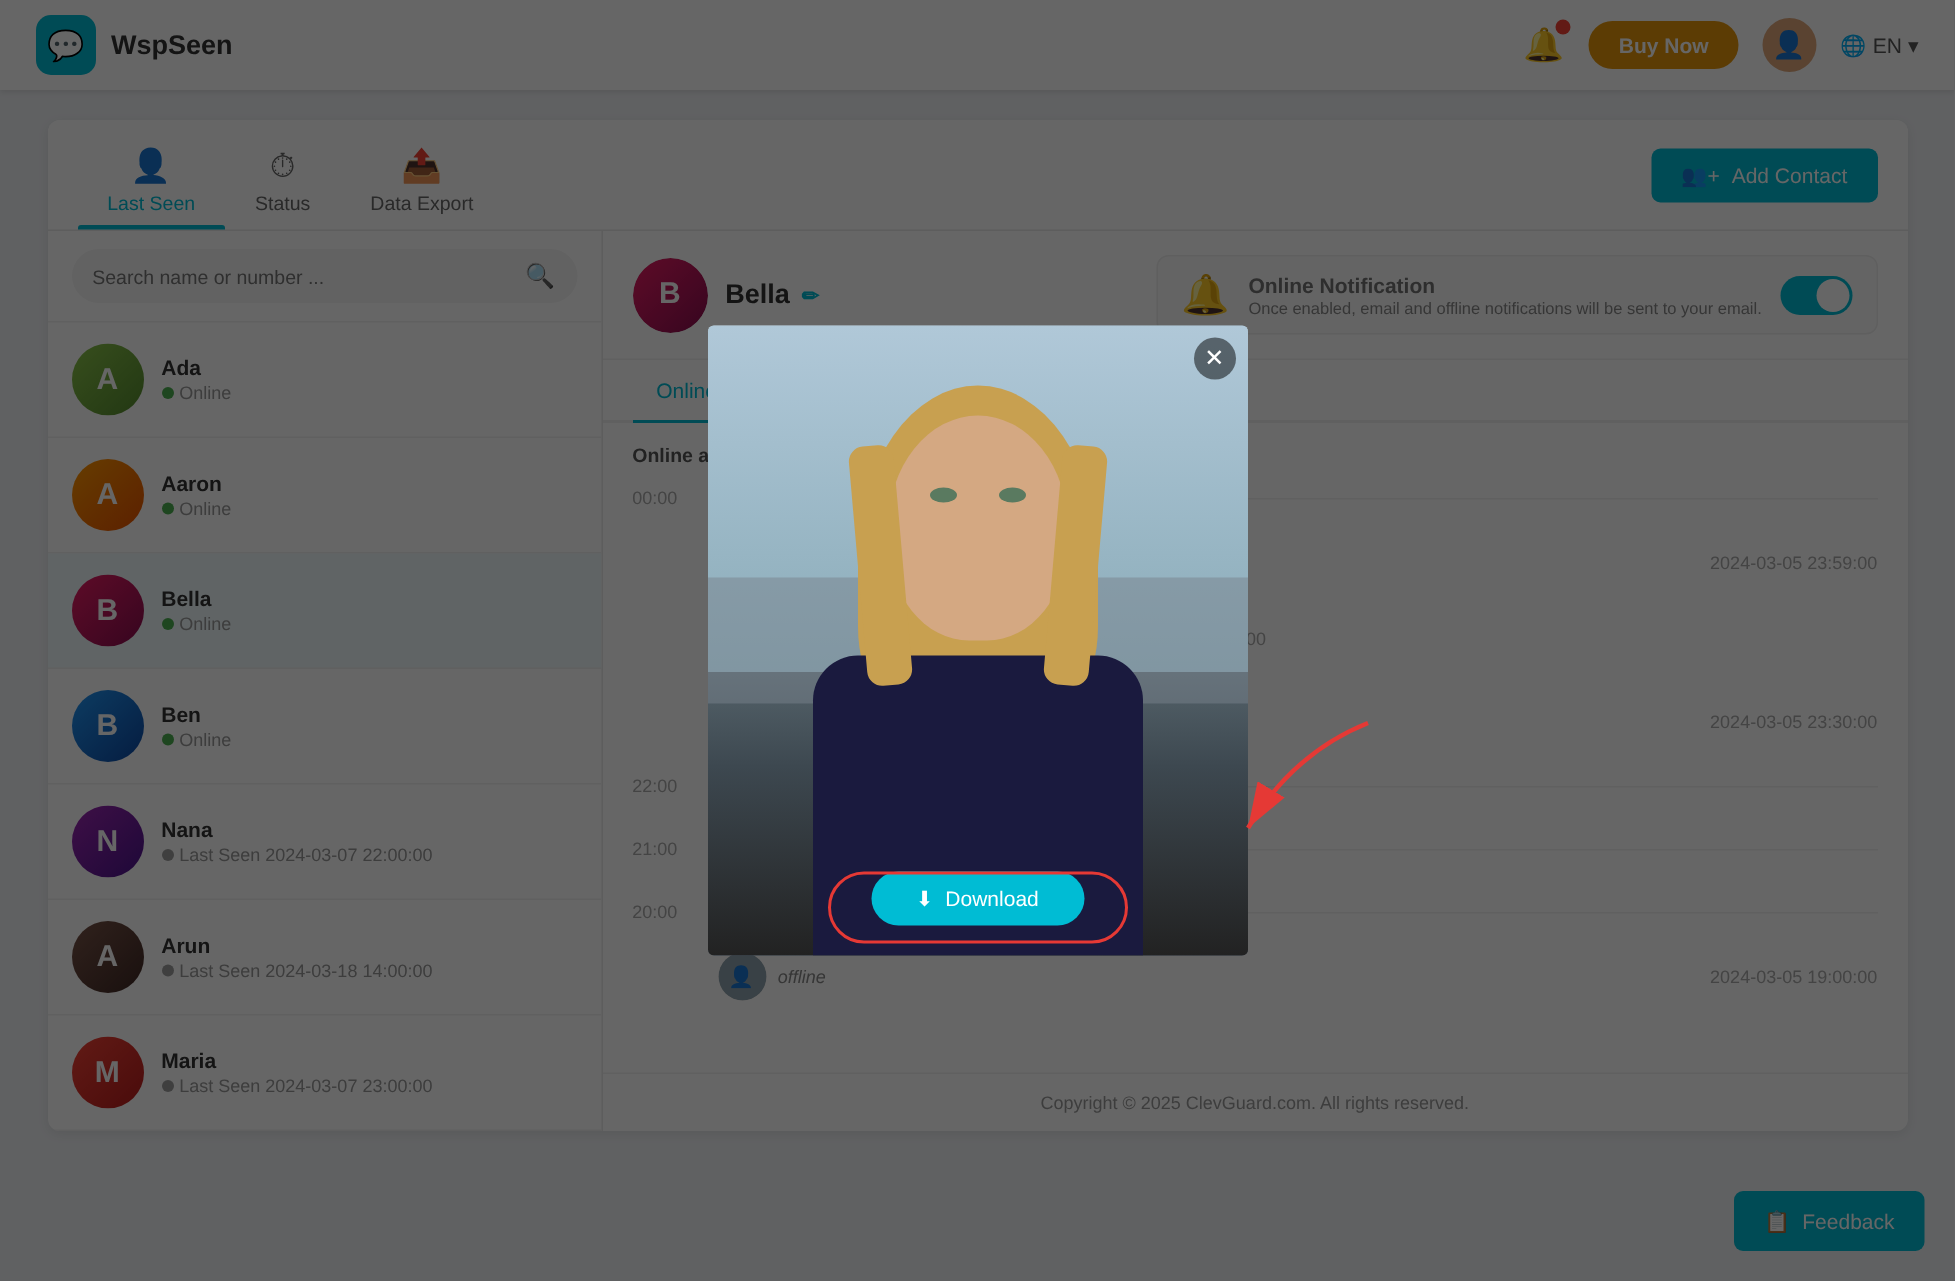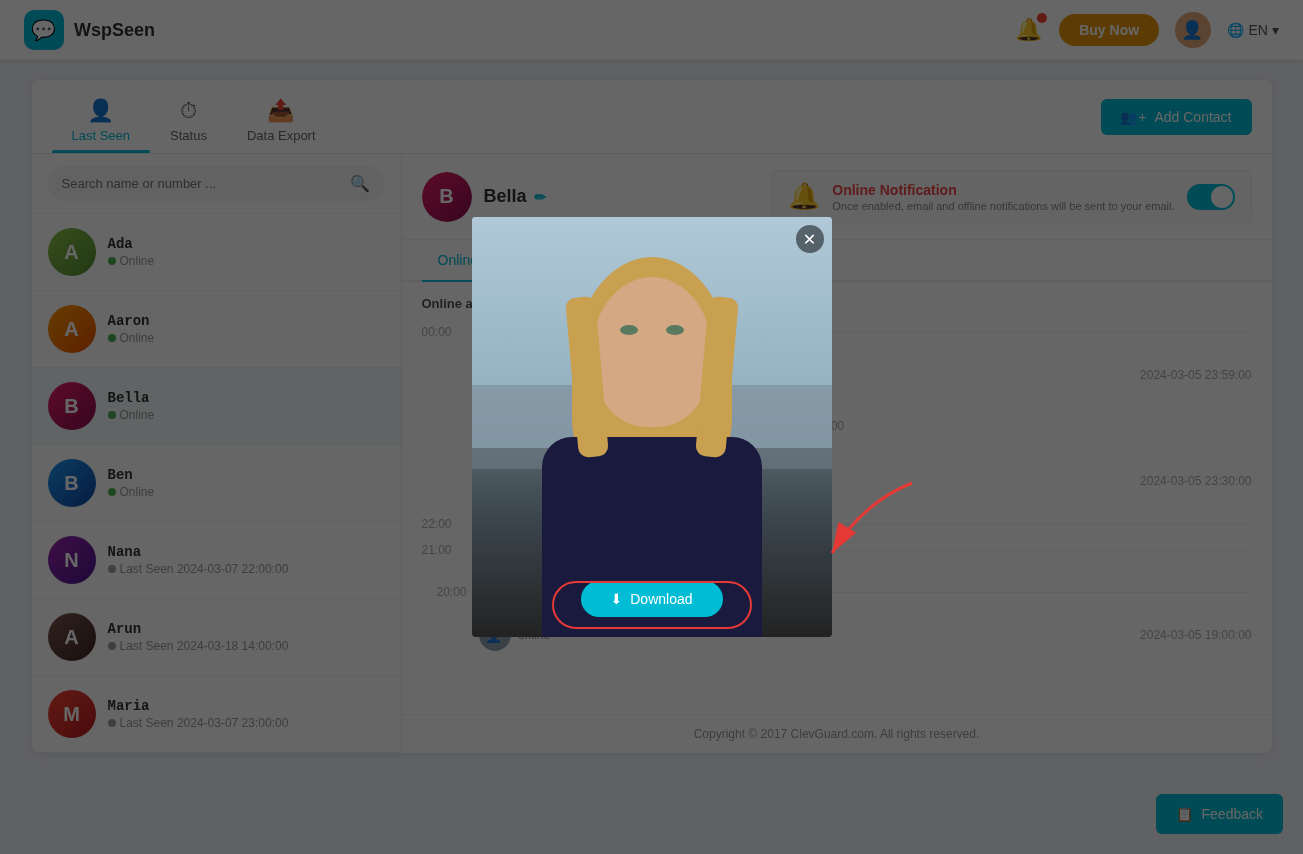--- a/index.html
+++ b/index.html
@@ -214,21 +214,20 @@
       justify-content: center;
       font-size: 20px;
       font-weight: bold;
       color: white;
     }
     .contact-info { flex: 1; }
     .contact-name {
       font-size: 14px;
       font-weight: 600;
       color: #333;
-      font-family: Liberation Mono, monospace;
     }
     .contact-status {
       font-size: 12px;
       color: #999;
       margin-top: 2px;
       display: flex;
       align-items: center;
       gap: 4px;
     }
     .status-dot {
@@ -276,21 +275,21 @@
       display: flex;
       align-items: center;
       gap: 12px;
       background: #fafafa;
       border: 1px solid #eee;
       border-radius: 8px;
       padding: 10px 16px;
     }
     .notif-bell { font-size: 26px; }
     .notif-text { flex: 1; }
-    .notif-title { font-size: 14px; font-weight: 600; color: #ef4444; }
+    .notif-title { font-size: 14px; font-weight: 600; color: #737373; }
     .notif-desc { font-size: 11px; color: #888; margin-top: 2px; }
     .toggle-switch {
       width: 48px;
       height: 26px;
       background: #00bcd4;
       border-radius: 13px;
       position: relative;
       cursor: pointer;
     }
     .toggle-knob {
@@ -685,44 +684,44 @@
             <span class="event-time">2024-03-05 23:30:00</span>
           </div>
         </div>
 
 
         <div class="timeline-row" style="margin-top:8px;">
           <div class="timeline-hour">22:00</div>
           <div style="flex:1;height:1px;background:#f0f0f0;"></div>
         </div>
 
-        <div class="timeline-row" style="">
+        <div class="timeline-row" style="margin-top:16px;">
           <div class="timeline-hour">21:00</div>
           <div style="flex:1;height:1px;background:#f0f0f0;"></div>
         </div>
 
-        <div class="timeline-row" style="margin-top:16px;text-align:right;">
+        <div class="timeline-row" style="margin-top:16px;">
           <div class="timeline-hour">20:00</div>
           <div style="flex:1;height:1px;background:#f0f0f0;"></div>
         </div>
 
         <div class="timeline-row" style="margin-top:8px;">
           <div class="timeline-hour"></div>
           <div class="timeline-event">
             <div class="event-avatar">
               <div class="avatar-placeholder" style="width:32px;height:32px;border-radius:50%;font-size:14px;background:#90a4ae;color:white;display:flex;align-items:center;justify-content:center;">👤</div>
             </div>
             <span class="event-status">offline</span>
             <span class="event-time">2024-03-05 19:00:00</span>
           </div>
         </div>
       </div>
 
       <div class="footer">
-        <span>Copyright © 2017 ClevGuard.com. All rights reserved.</span>
+        <span>Copyright © 2025 ClevGuard.com. All rights reserved.</span>
       </div>
     </div>
   </div>
 </div>
 
 <div class="overlay">
   <div class="overlay-content">
     <div class="overlay-image">
 
       <div class="portrait-sim">

